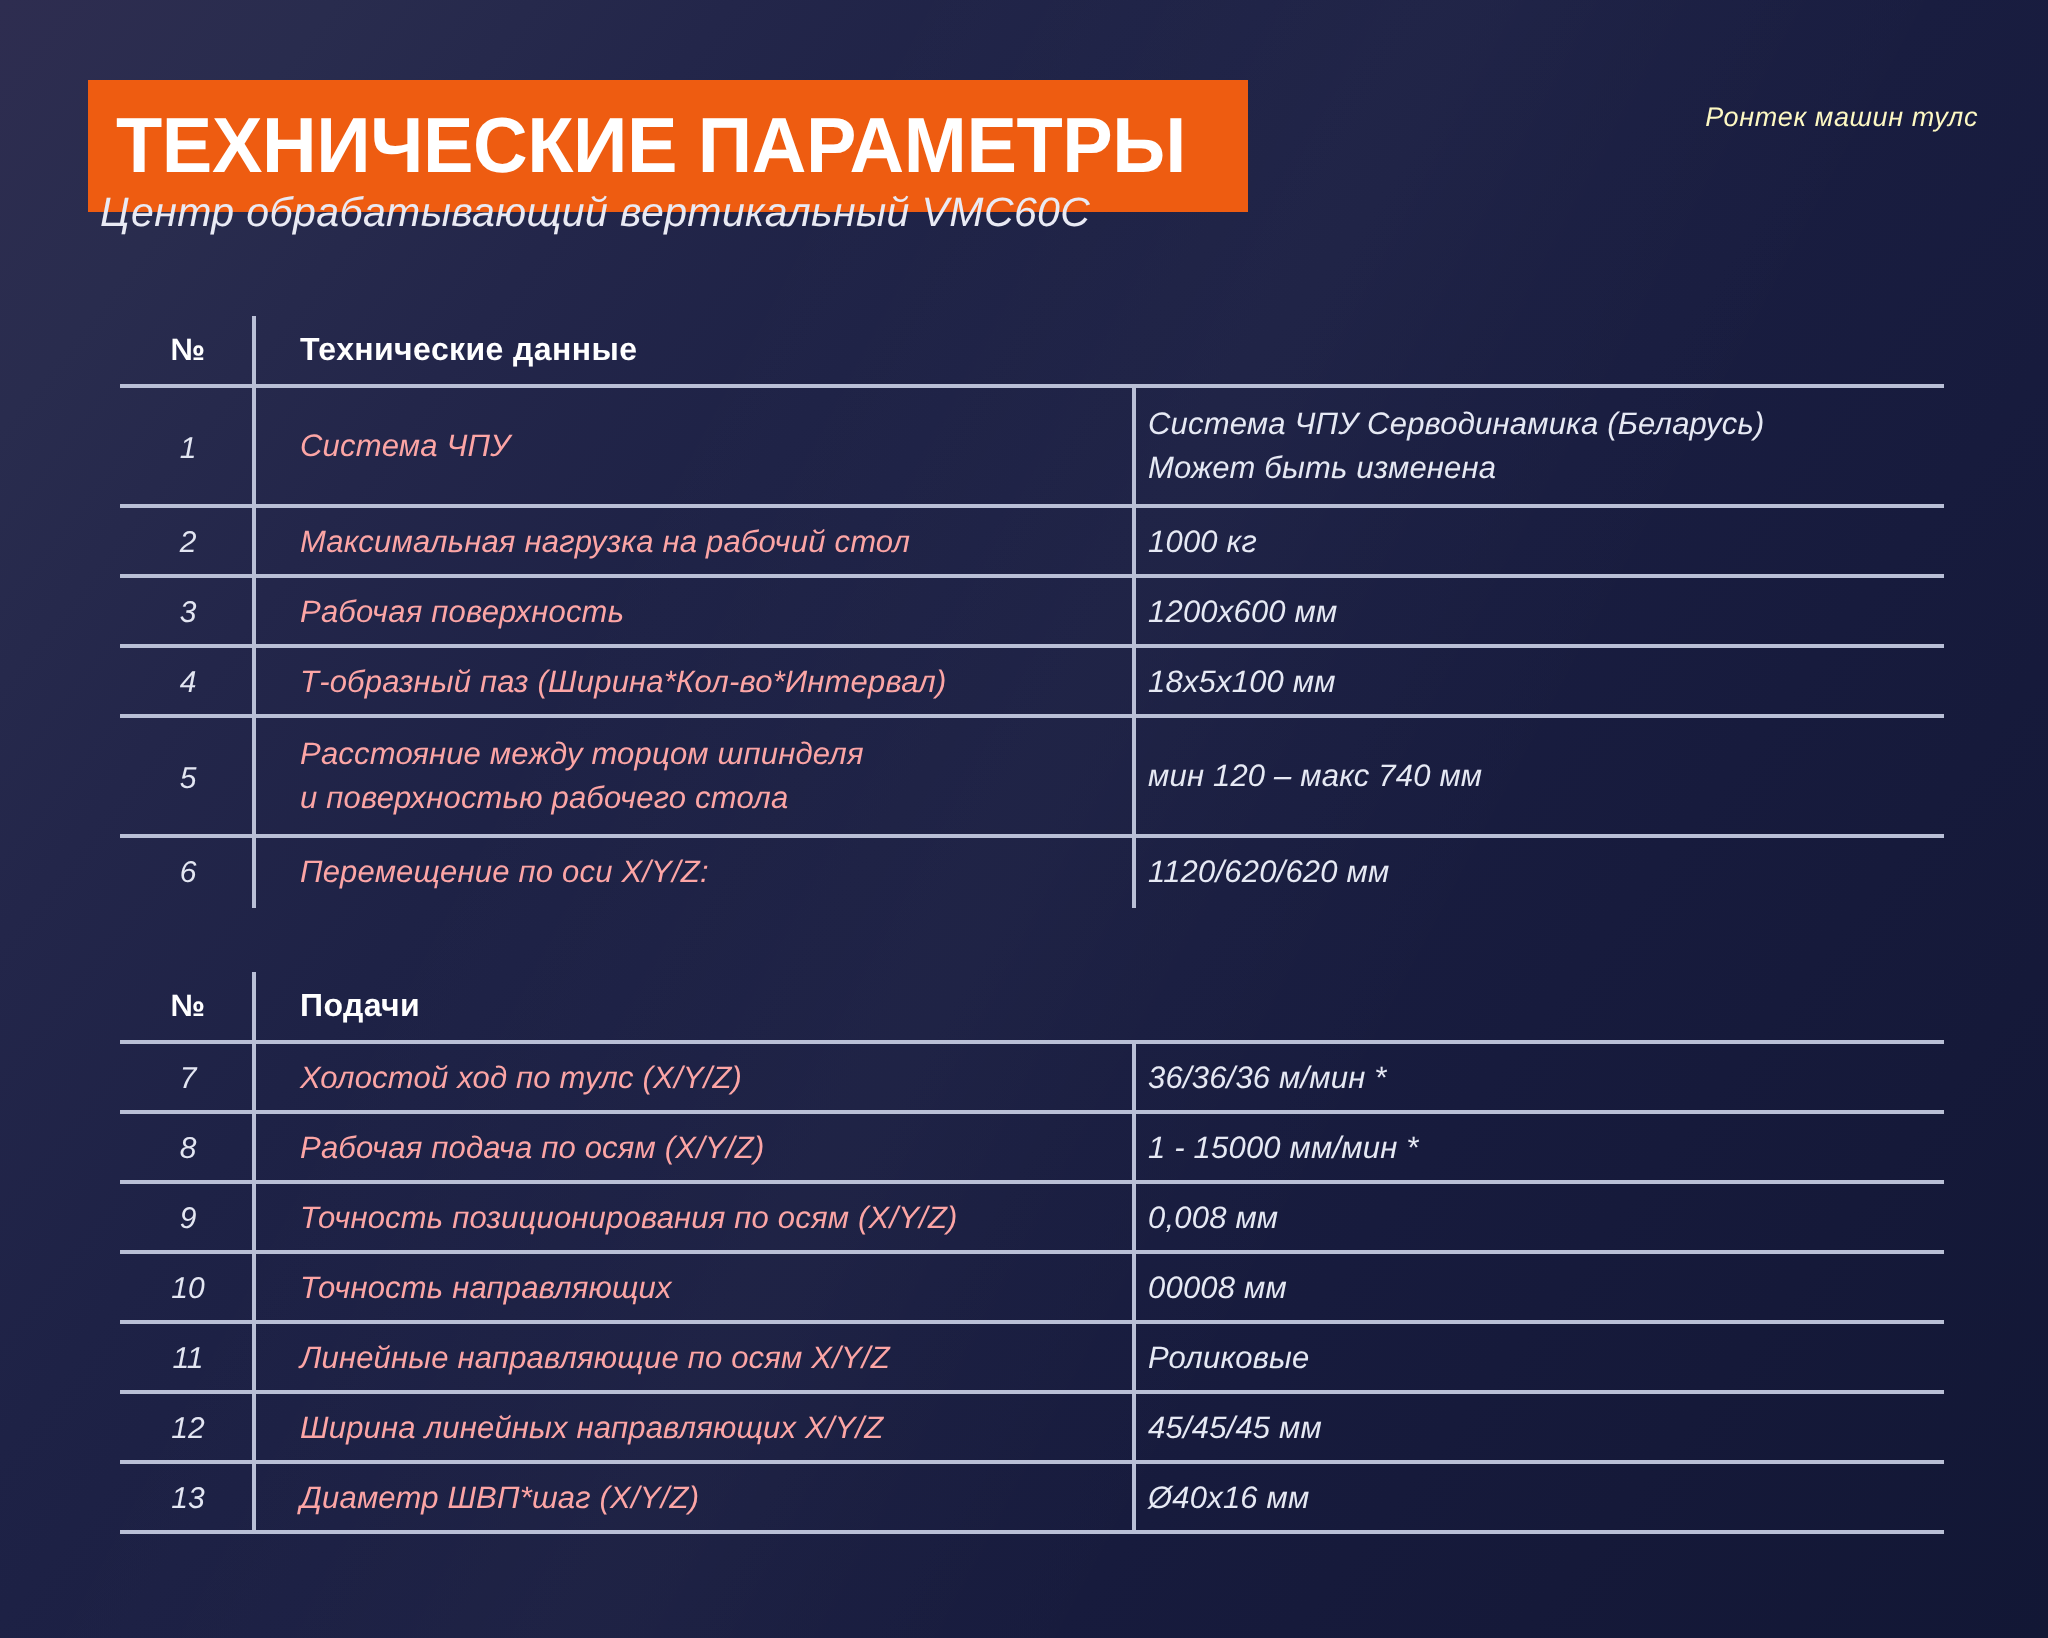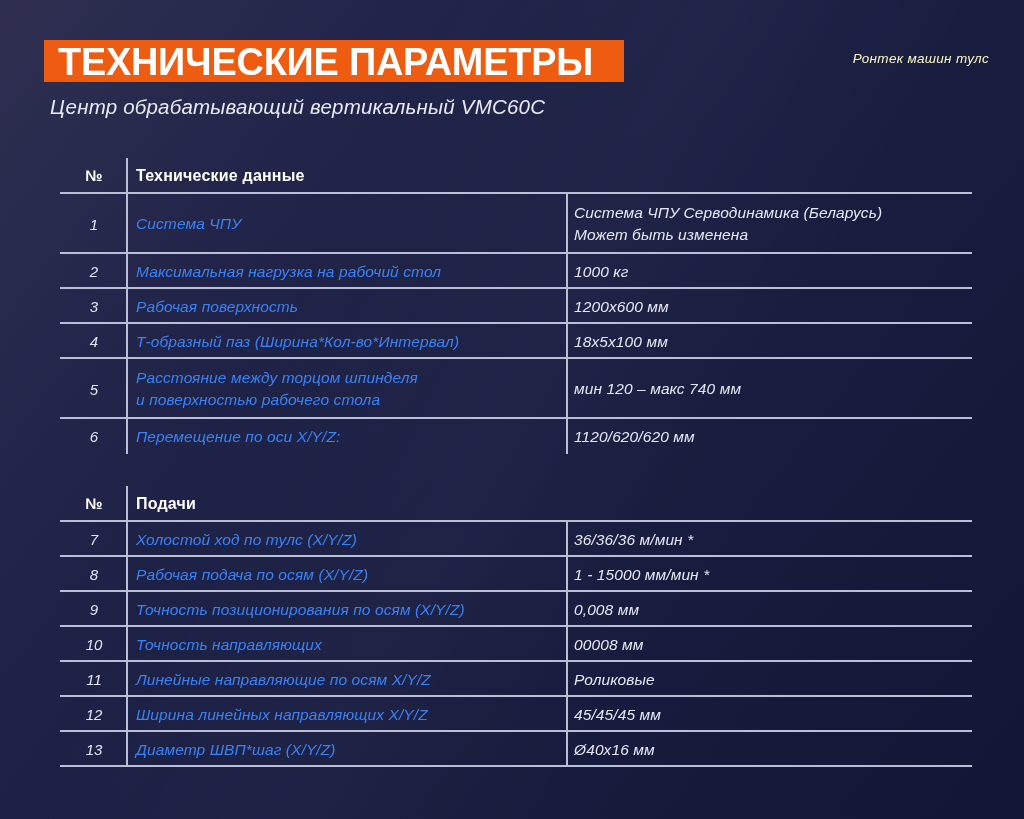--- a/index.html
+++ b/index.html
@@ -52,21 +52,21 @@
     z-index: 2;
     width: 1024px;
     height: 819px;
   }
 
   
   .title-banner {
     position: absolute;
     left: 44px;
     top: 40px;
-    height: 42px;
+    height: 66px;
     background: #ee5c11;
     padding: 0 14px 0 14px;
     display: flex;
     align-items: center;
   }
   .title-banner .title-text {
     font-family: "Liberation Sans", sans-serif;
     font-weight: bold;
     font-size: 39px;
     letter-spacing: -0.2px;
@@ -129,21 +129,21 @@
     display: flex;
     align-items: center;
     justify-content: center;
     position: relative;
   }
   .cell-desc {
     flex: 1 1 auto;
     width: 440px;
     display: flex;
     align-items: center;
-    padding-left: 8px;
+    padding-left: 22px;
     position: relative;
   }
   .cell-val {
     width: 404px;
     flex: 0 0 404px;
     display: flex;
     align-items: center;
     padding-left: 6px;
   }
 
@@ -174,21 +174,21 @@
   .row-tall { min-height: 60px; }
 
   .num-text {
     font-size: 15px;
     font-style: italic;
     color: #e3e6f2;
   }
   .desc-text {
     font-size: 15.5px;
     font-style: italic;
-    color: #3b82f6;
+    color: #fca5a5;
     line-height: 1.42;
     letter-spacing: 0.1px;
   }
   .val-text {
     font-size: 15.5px;
     font-style: italic;
     color: #e6e9f4;
     line-height: 1.42;
     letter-spacing: 0.1px;
   }

